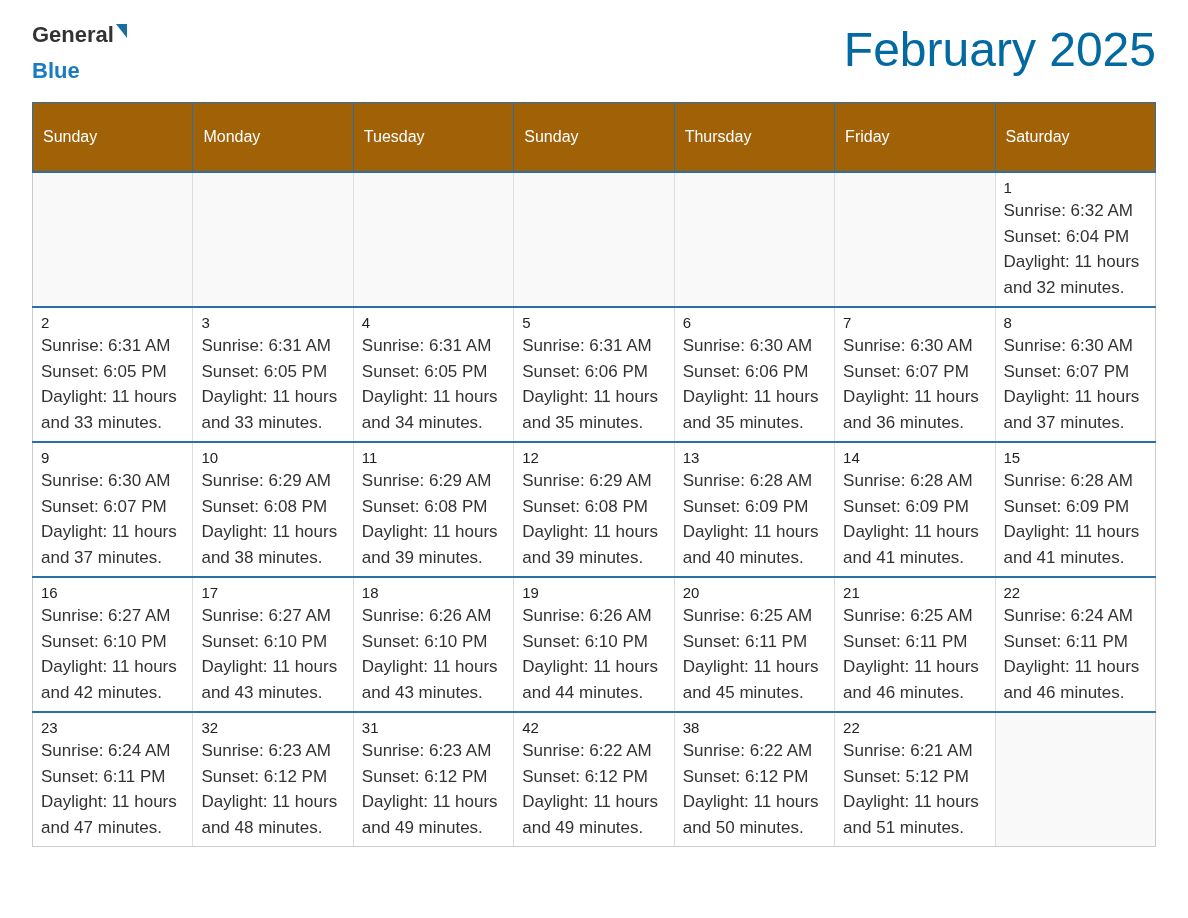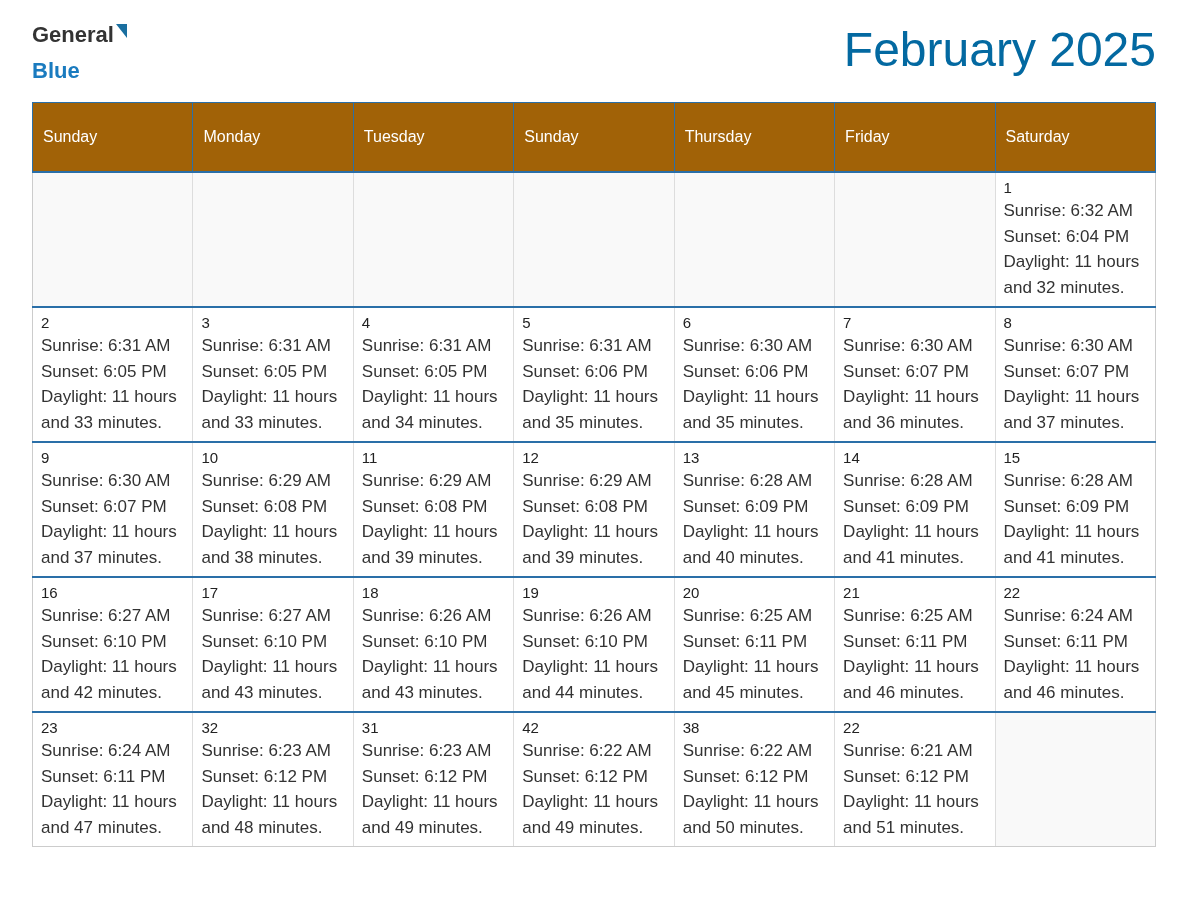--- a/index.html
+++ b/index.html
@@ -335,20 +335,20 @@
         <td>
           <div class="day-num">38</div>
           <div class="day-info" style="white-space: pre-line;">Sunrise: 6:22 AM
 Sunset: 6:12 PM
 Daylight: 11 hours
 and 50 minutes.</div>
         </td>
         <td>
           <div class="day-num">22</div>
           <div class="day-info" style="white-space: pre-line;">Sunrise: 6:21 AM
-Sunset: 6:12 PM
+Sunset: 5:12 PM
 Daylight: 11 hours
 and 51 minutes.</div>
         </td>
         <td class="empty-cell"></td>
       </tr>
     </tbody>
 </table>
 
 </body></html>

